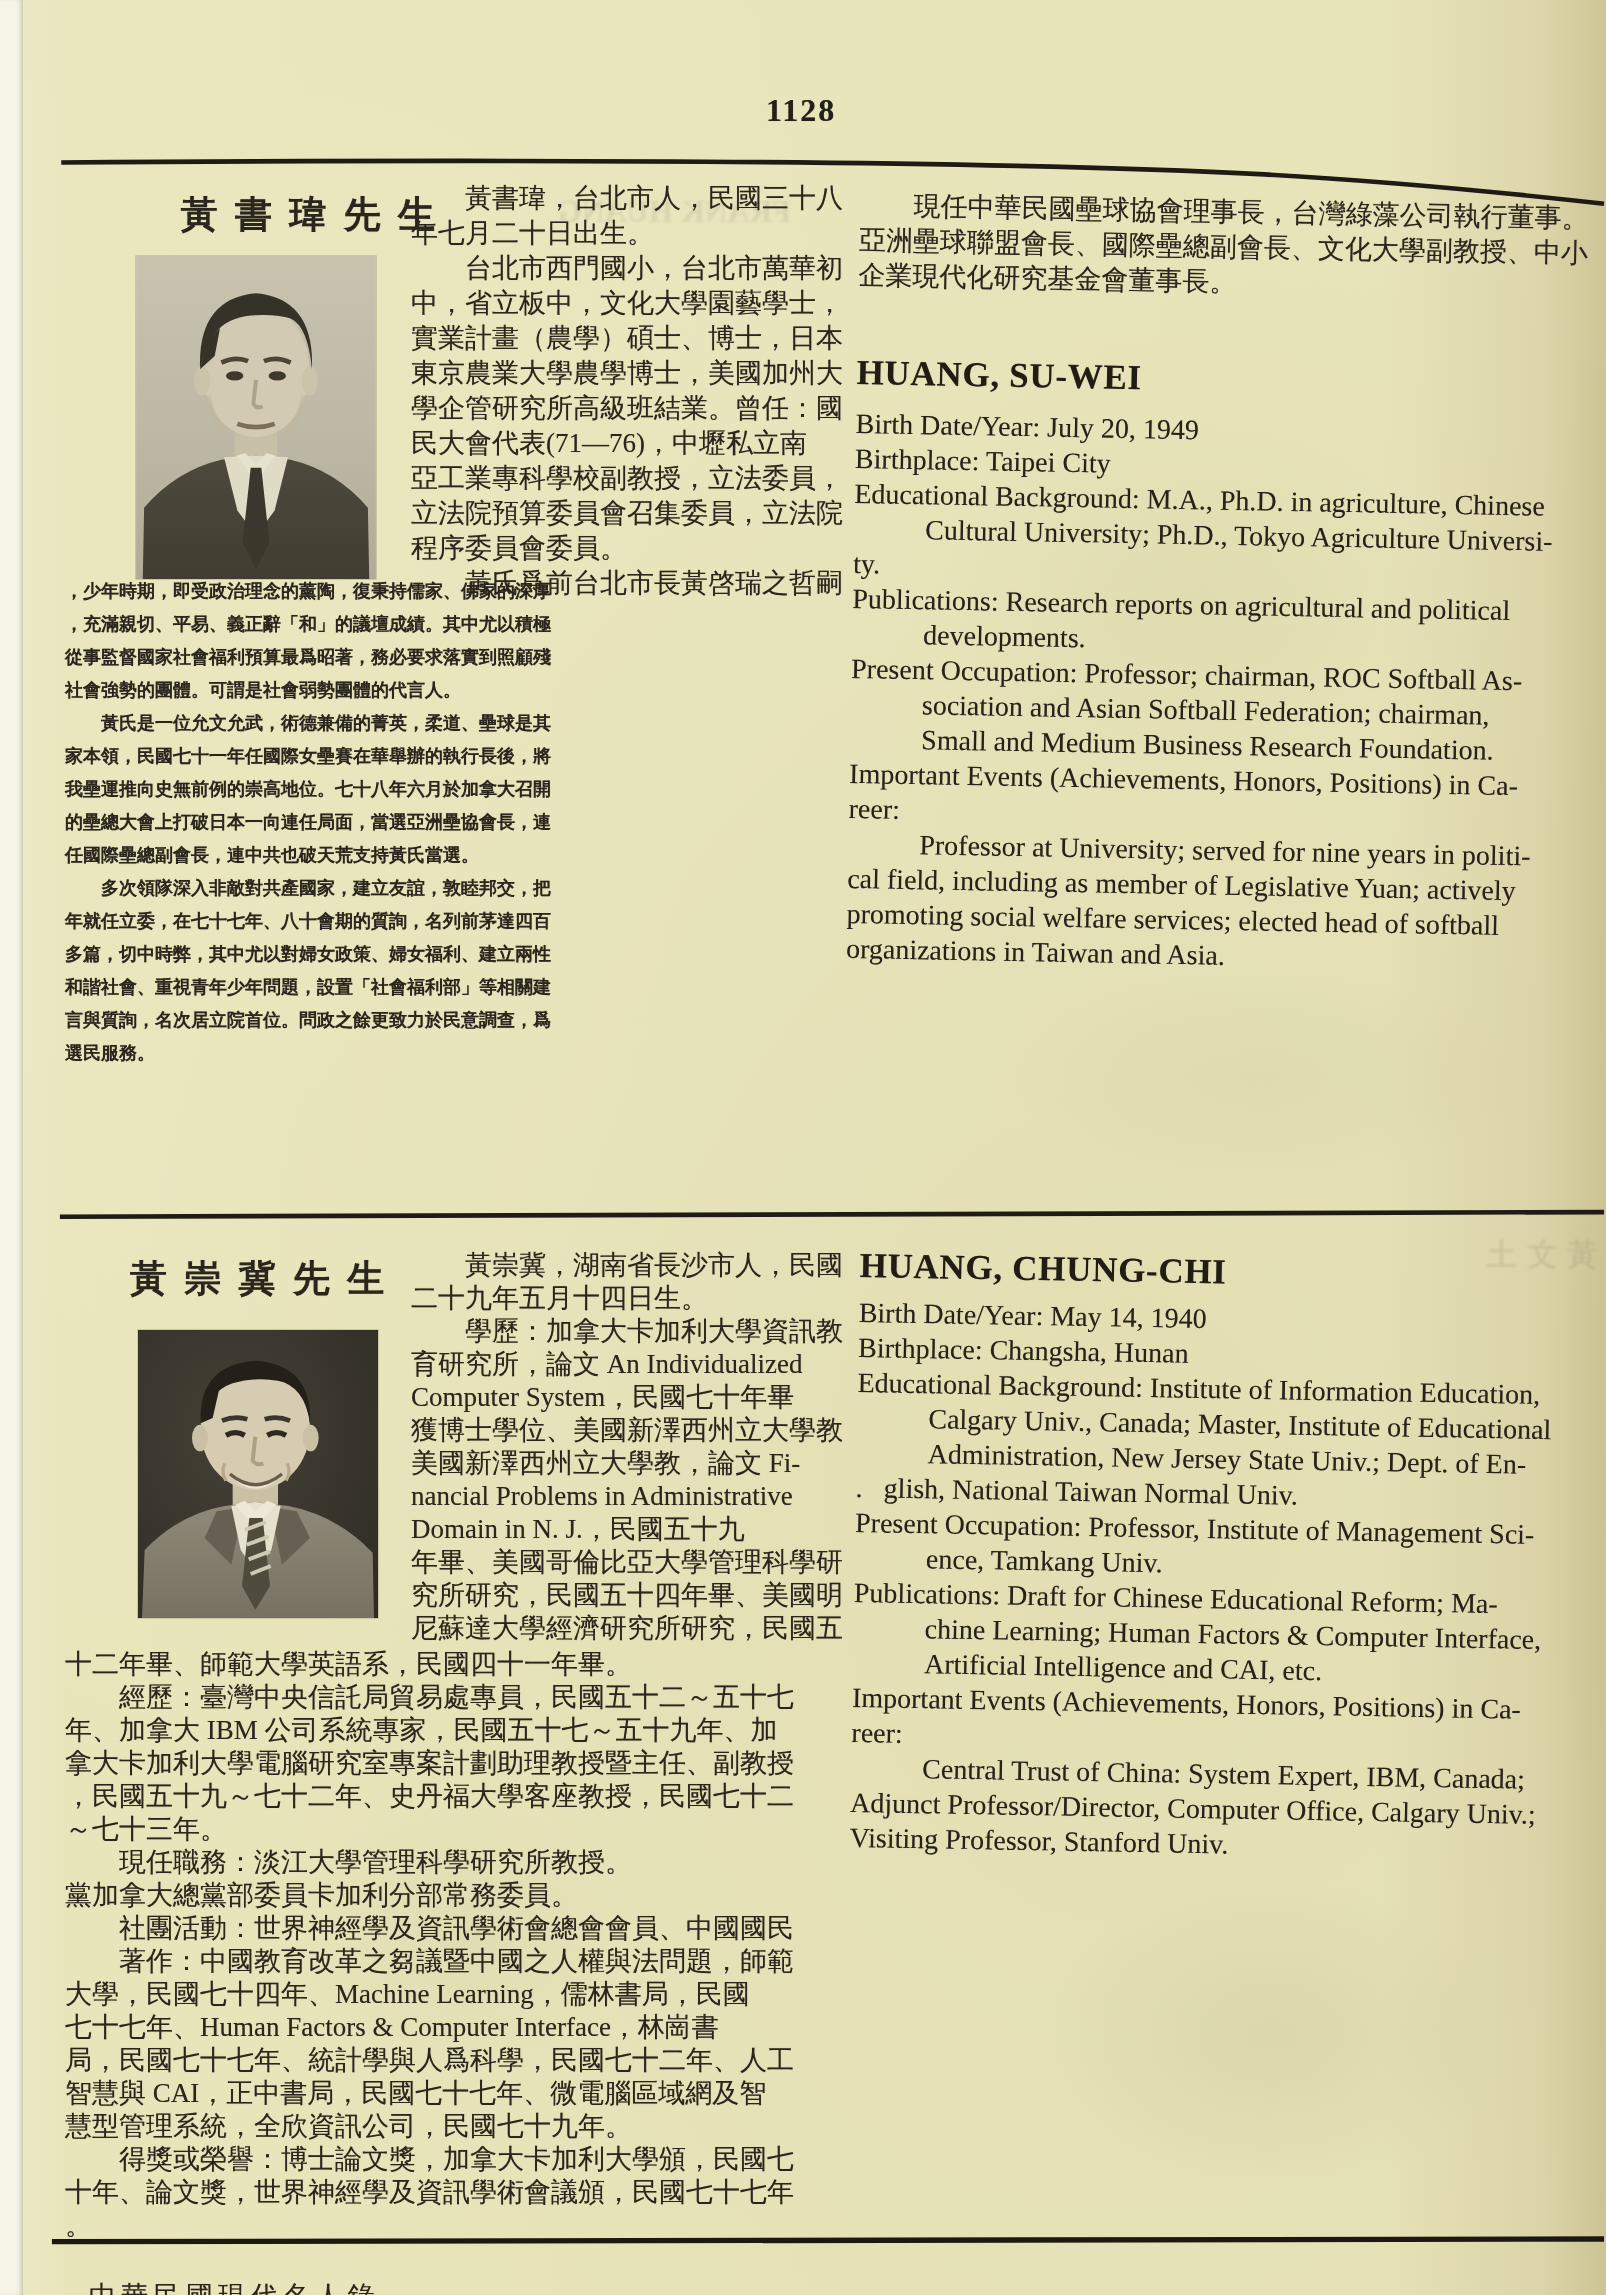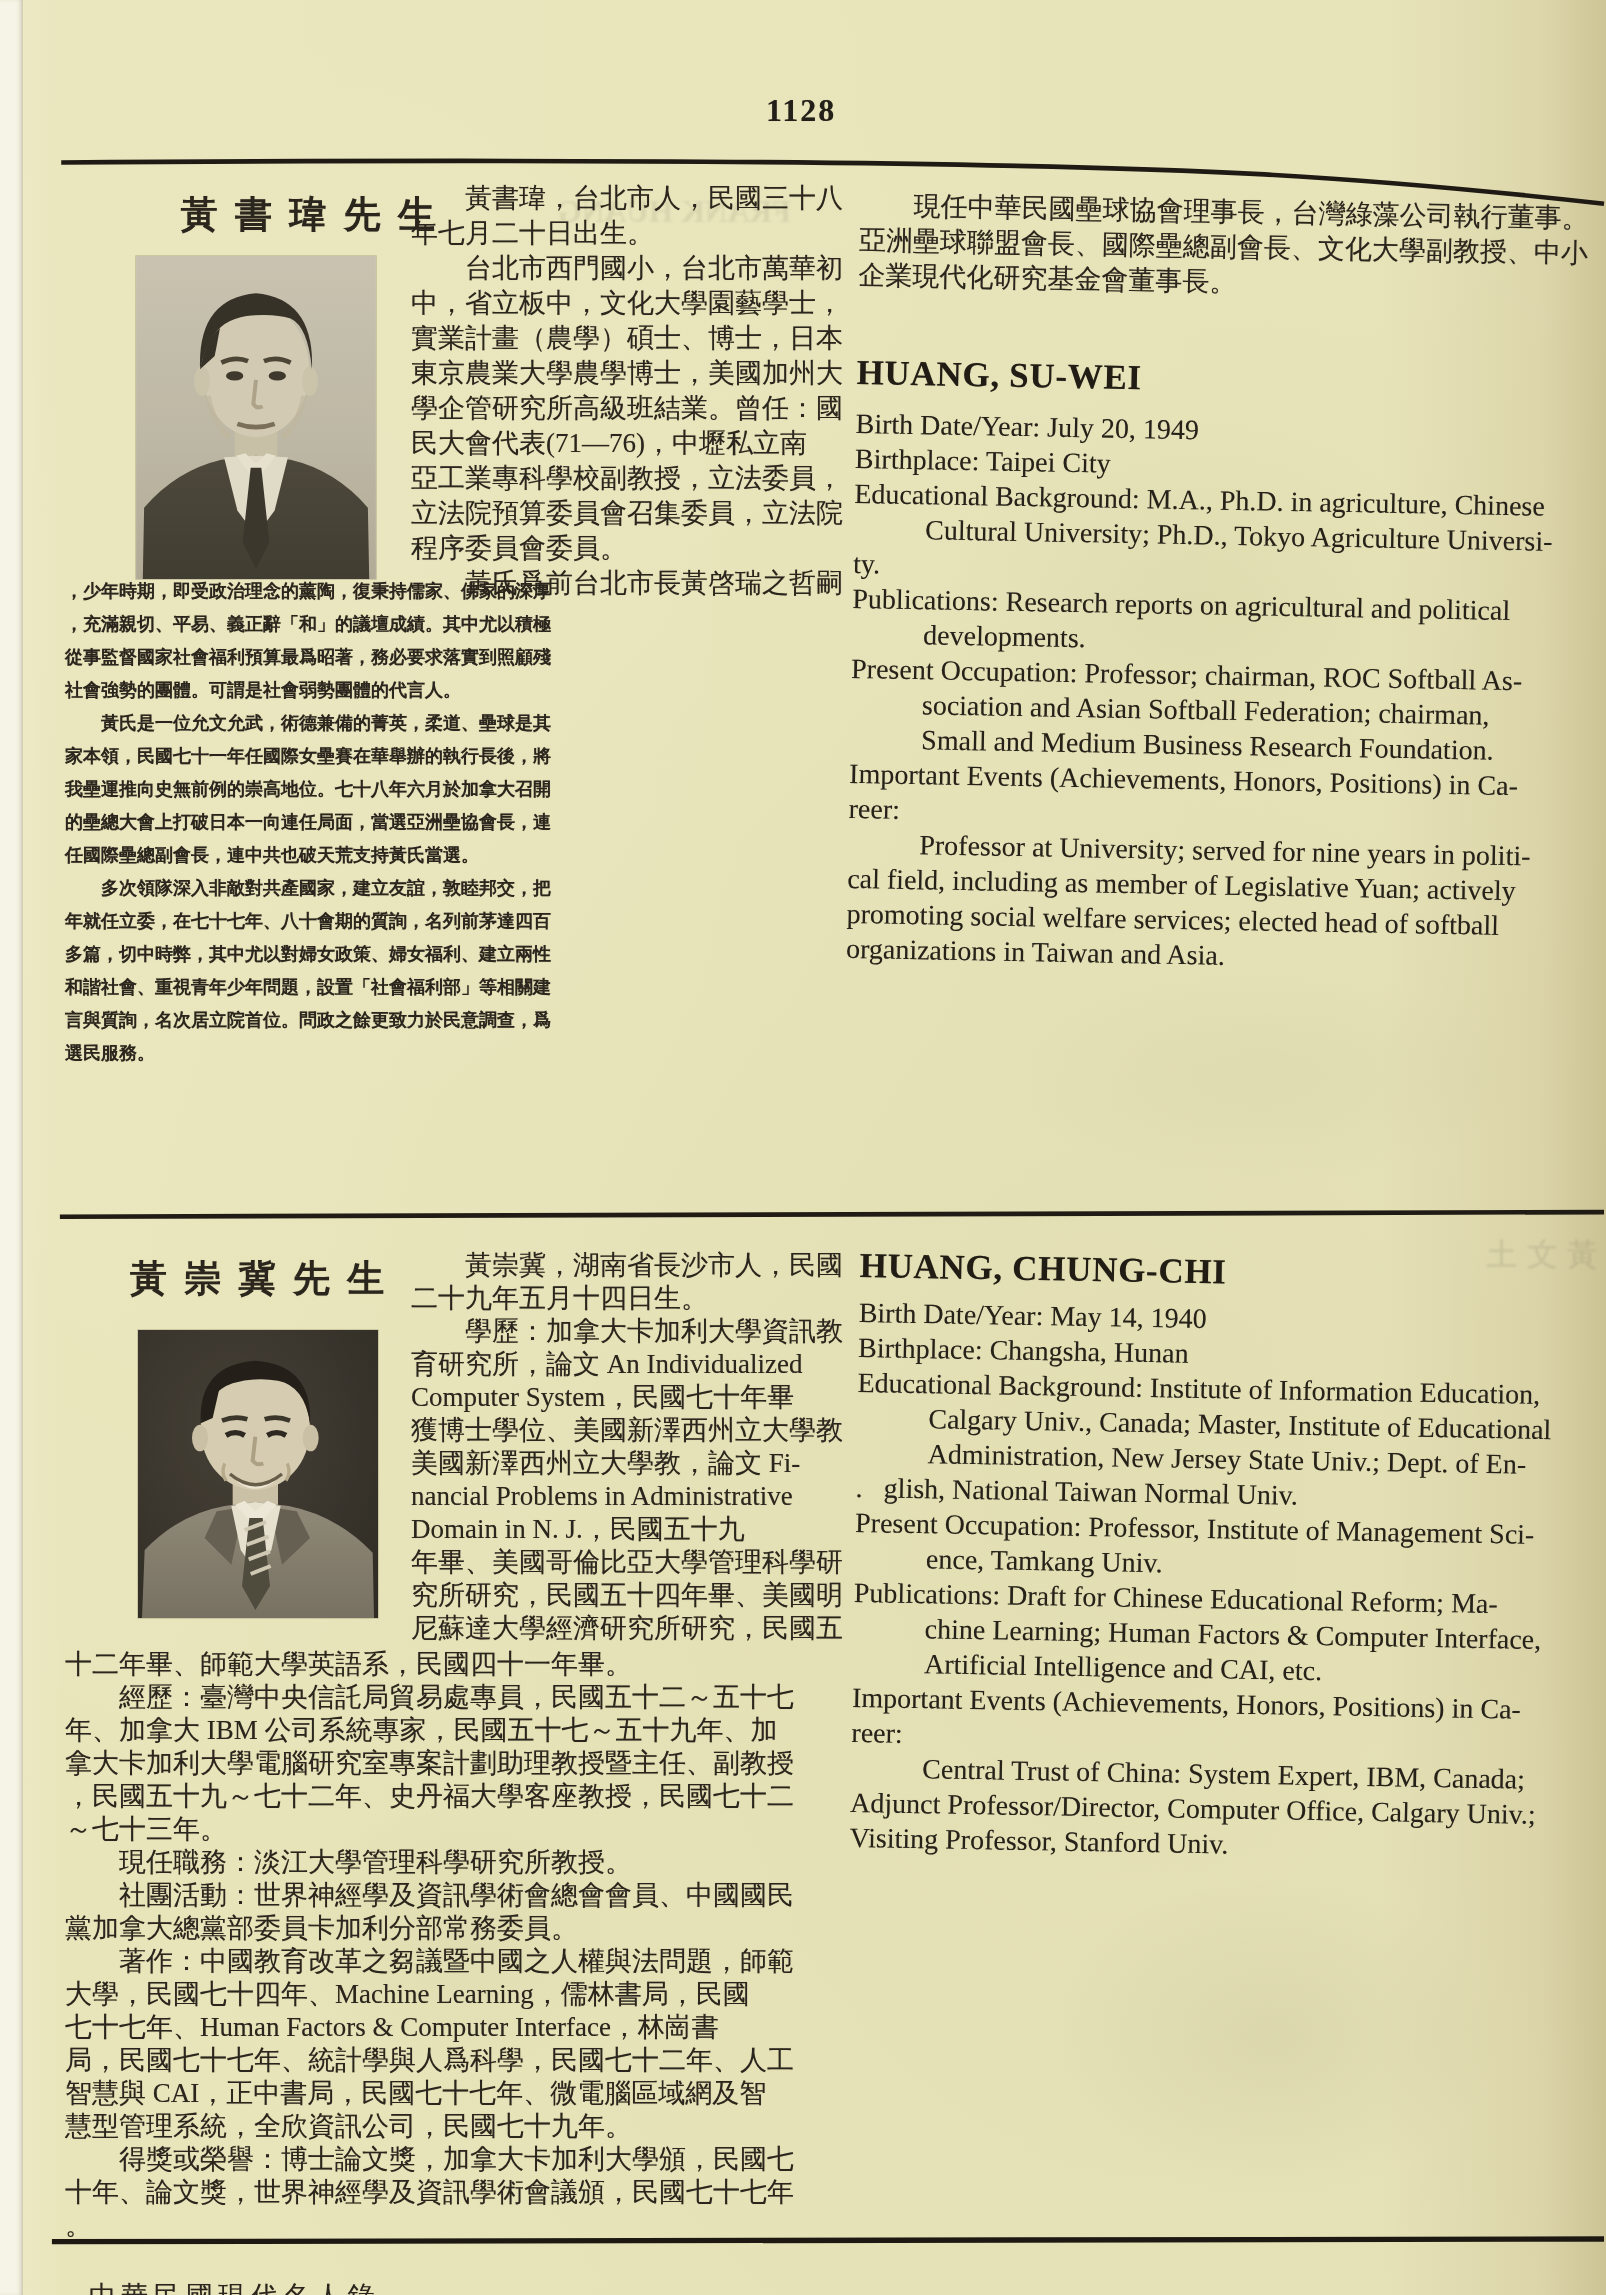--- a/index.html
+++ b/index.html
@@ -253,22 +253,22 @@
     </div>
 
   <div class="abs lines cn-block cjk b-e2-full">
       <div class="line">十二年畢、師範大學英語系，民國四十一年畢。</div>
       <div class="line ind">經歷：臺灣中央信託局貿易處專員，民國五十二～五十七</div>
       <div class="line">年、加拿大 IBM 公司系統專家，民國五十七～五十九年、加</div>
       <div class="line">拿大卡加利大學電腦研究室專案計劃助理教授暨主任、副教授</div>
       <div class="line">，民國五十九～七十二年、史丹福大學客座教授，民國七十二</div>
       <div class="line">～七十三年。</div>
       <div class="line ind">現任職務：淡江大學管理科學研究所教授。</div>
+      <div class="line">黨加拿大總黨部委員卡加利分部常務委員。</div>
       <div class="line ind">社團活動：世界神經學及資訊學術會總會會員、中國國民</div>
-      <div class="line">黨加拿大總黨部委員卡加利分部常務委員。</div>
       <div class="line ind">著作：中國教育改革之芻議暨中國之人權與法問題，師範</div>
       <div class="line">大學，民國七十四年、Machine Learning，儒林書局，民國</div>
       <div class="line">七十七年、Human Factors &amp; Computer Interface，林崗書</div>
       <div class="line">局，民國七十七年、統計學與人爲科學，民國七十二年、人工</div>
       <div class="line">智慧與 CAI，正中書局，民國七十七年、微電腦區域網及智</div>
       <div class="line">慧型管理系統，全欣資訊公司，民國七十九年。</div>
       <div class="line ind">得獎或榮譽：博士論文獎，加拿大卡加利大學頒，民國七</div>
       <div class="line">十年、論文獎，世界神經學及資訊學術會議頒，民國七十七年</div>
       <div class="line">。</div>
     </div>

